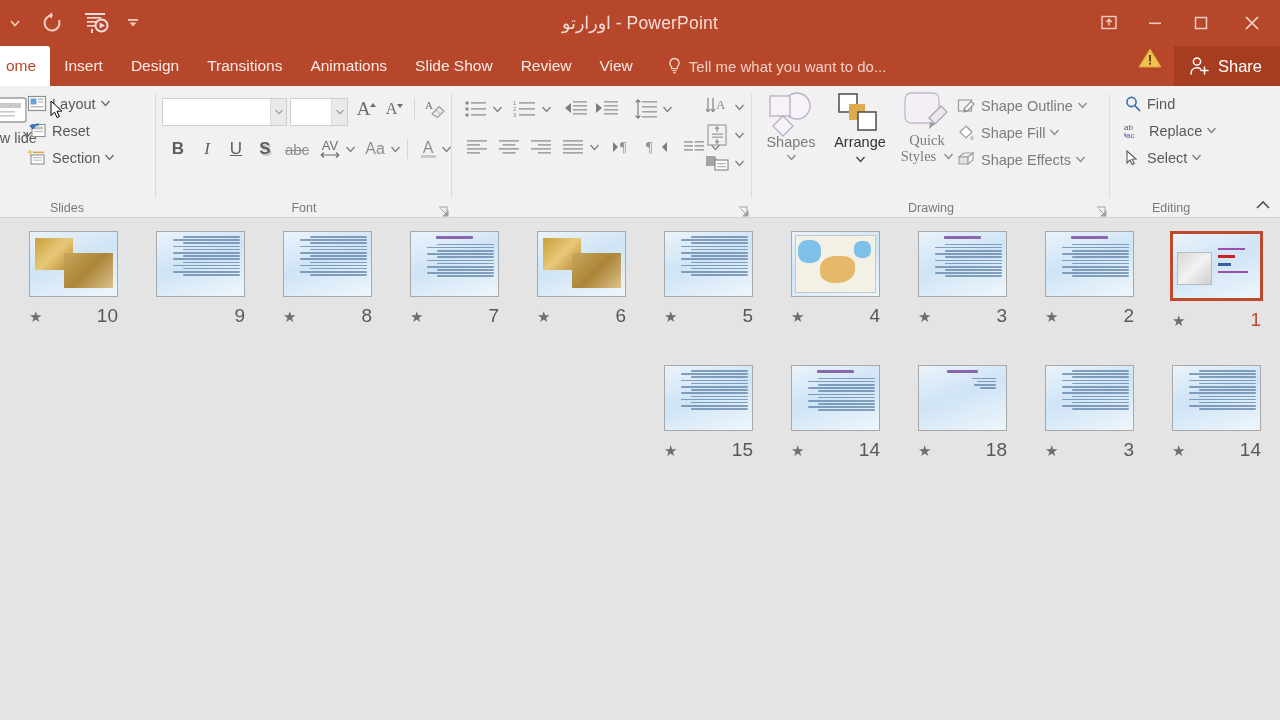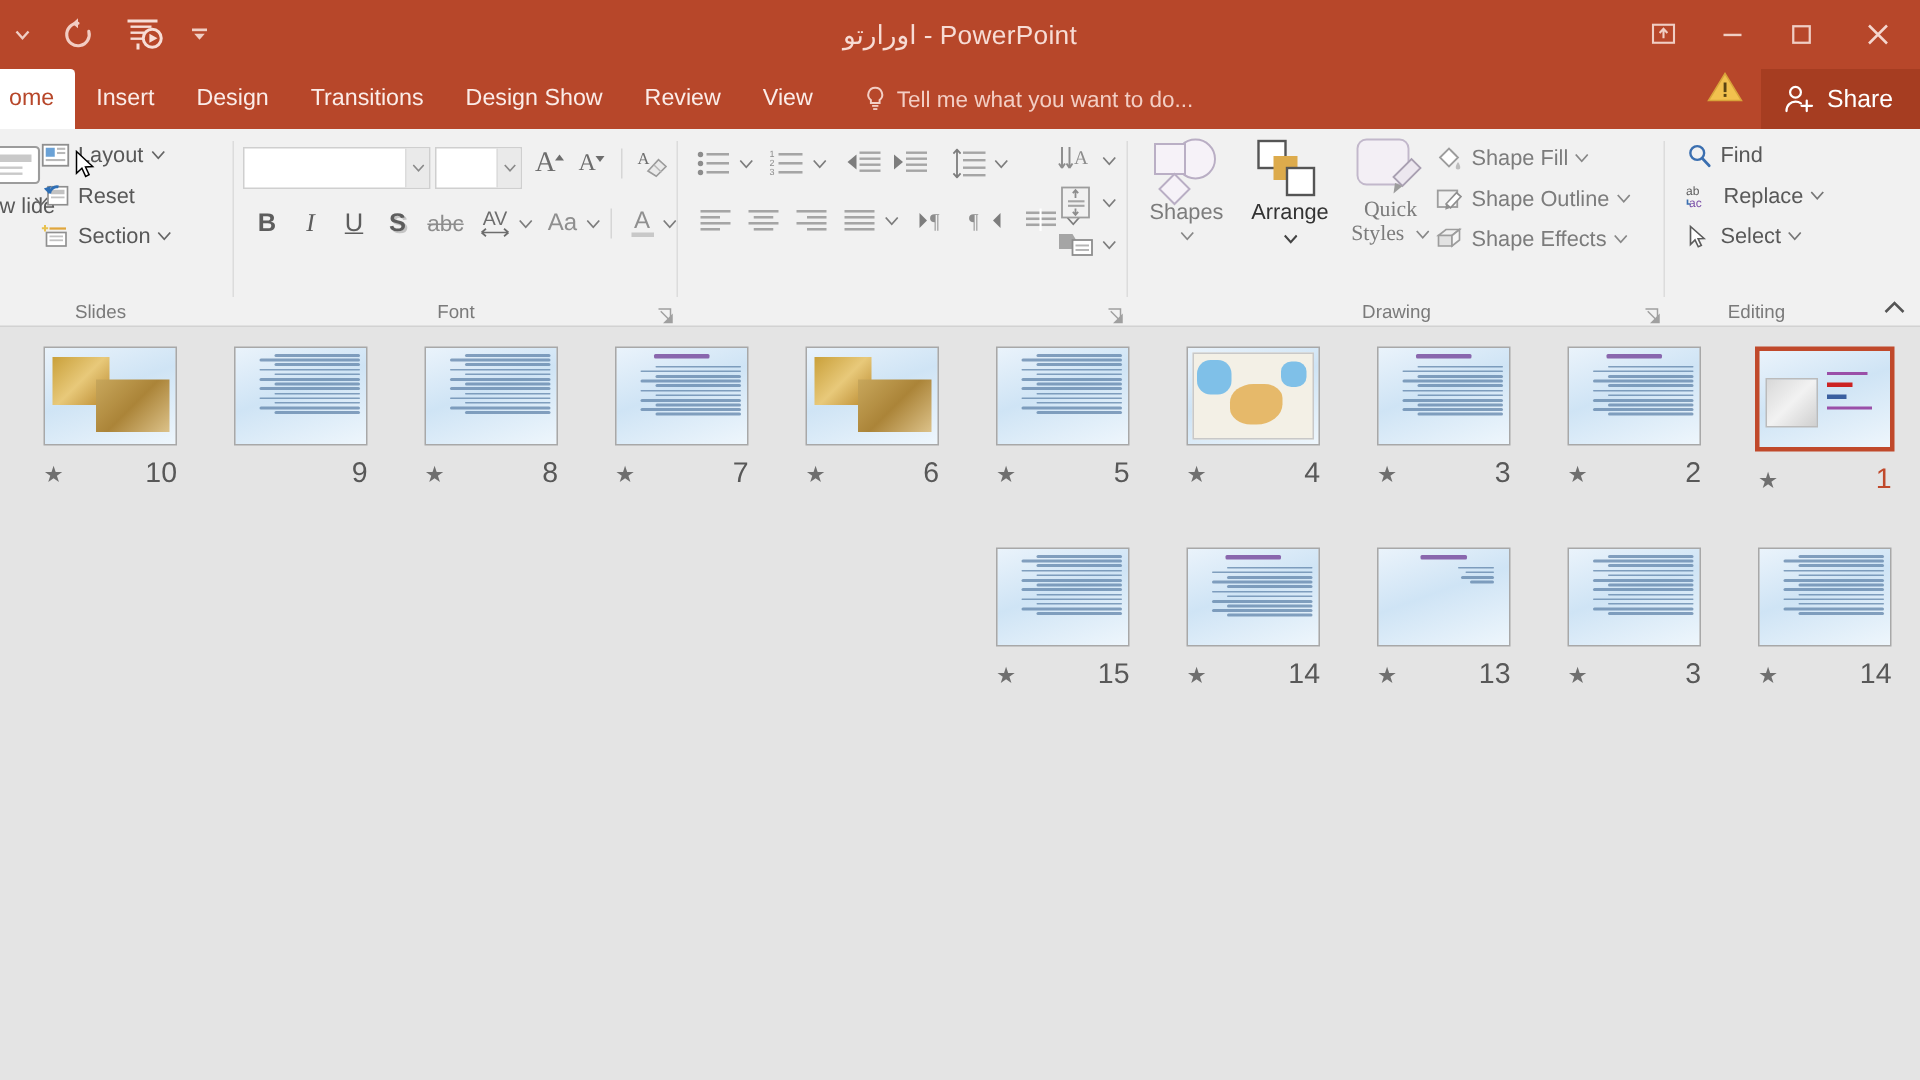--- a/index.html
+++ b/index.html
@@ -240,21 +240,24 @@
     <div class="tab">
       <span>Insert</span>
     </div>
     <div class="tab">
       <span>Design</span>
     </div>
     <div class="tab">
       <span>Transitions</span>
     </div>
     <div class="tab">
-      <span>Design Show</span>
+      <span>Animations</span>
+    </div>
+    <div class="tab">
+      <span>Slide Show</span>
     </div>
     <div class="tab">
       <span>Review</span>
     </div>
     <div class="tab">
       <span>View</span>
     </div>
 
     <div class="tellme">
       <svg width="15" height="18" viewBox="0 0 15 18">
@@ -687,36 +690,36 @@
               <svg width="9" height="7" viewBox="0 0 9 7">
                   <path d="M0.5 1 L4.5 5.5 L8.5 1" fill="none" stroke="#888" stroke-width="1.2"></path>
                 </svg>
             </div>
           </div>
         </div>
 
         <div style="position:absolute; left:200px; top:6px;">
           <div class="smallrow">
             <svg width="20" height="20" viewBox="0 0 20 20">
+              <rect x="2.5" y="4" width="13" height="11" fill="none" stroke="#9d9d9d" stroke-width="1.2"></rect>
+              <path d="M8 13 L15 5.5 L18 8 L11 15.5 Z" fill="#fff" stroke="#8f8f8f" stroke-width="1.1"></path>
+              <path d="M11 15.5 L7.5 16.8 L8 13 Z" fill="#8f8f8f"></path>
+            </svg>
+            <span class="lbl lbl-dim">Shape Outline</span>
+            <svg width="9" height="7" viewBox="0 0 9 7">
+                <path d="M0.5 1 L4.5 5.5 L8.5 1" fill="none" stroke="#888" stroke-width="1.2"></path>
+              </svg>
+          </div>
+          <div class="smallrow">
+            <svg width="20" height="20" viewBox="0 0 20 20">
               <path d="M4 9 L10 3 L16 9 L10 15 Z" fill="#fff" stroke="#9d9d9d" stroke-width="1.2"></path>
               <path d="M11 4 L15 8" stroke="#9d9d9d" stroke-width="1.1"></path>
               <path d="M16 12 c2 3 2 5 0 5 c-2 0 -2 -2 0 -5 z" fill="#bdbdbd"></path>
             </svg>
             <span class="lbl lbl-dim">Shape Fill</span>
-            <svg width="9" height="7" viewBox="0 0 9 7">
-                <path d="M0.5 1 L4.5 5.5 L8.5 1" fill="none" stroke="#888" stroke-width="1.2"></path>
-              </svg>
-          </div>
-          <div class="smallrow">
-            <svg width="20" height="20" viewBox="0 0 20 20">
-              <rect x="2.5" y="4" width="13" height="11" fill="none" stroke="#9d9d9d" stroke-width="1.2"></rect>
-              <path d="M8 13 L15 5.5 L18 8 L11 15.5 Z" fill="#fff" stroke="#8f8f8f" stroke-width="1.1"></path>
-              <path d="M11 15.5 L7.5 16.8 L8 13 Z" fill="#8f8f8f"></path>
-            </svg>
-            <span class="lbl lbl-dim">Shape Outline</span>
             <svg width="9" height="7" viewBox="0 0 9 7">
                 <path d="M0.5 1 L4.5 5.5 L8.5 1" fill="none" stroke="#888" stroke-width="1.2"></path>
               </svg>
           </div>
           <div class="smallrow">
             <svg width="20" height="20" viewBox="0 0 20 20">
               <path d="M3 7 L8 3 L17 3 L12 7 Z" fill="#f0f0f0" stroke="#9d9d9d" stroke-width="1.1"></path>
               <path d="M3 7 L12 7 L12 14 L3 14 Z" fill="#e2e2e2" stroke="#9d9d9d" stroke-width="1.1"></path>
               <path d="M12 7 L17 3 L17 10 L12 14 Z" fill="#f6f6f6" stroke="#9d9d9d" stroke-width="1.1"></path>
             </svg>
@@ -1017,21 +1020,21 @@
             <div class="tlines">
               <div class="thead" style="width:40%"></div>
               <div class="tln" style="width:30%;margin-right:6px;margin-left:auto"></div>
               <div class="tln" style="width:24%;margin-right:6px;margin-left:auto"></div>
               <div class="tln" style="width:28%;margin-right:6px;margin-left:auto"></div>
               <div class="tln" style="width:20%;margin-right:6px;margin-left:auto"></div>
             </div>
           </div>
           <div class="meta">
             <span class="star">★</span>
-            <span class="num">13</span>
+            <span class="num">18</span>
           </div>
         </div>
         <div class="scell">
           <div class="thumb">
             <div class="tlines">
               <div class="thead" style="width:46%"></div>
               <div class="tln" style="width:72%; margin-left:auto"></div>
               <div class="tln" style="width:85%; margin-left:auto"></div>
               <div class="tln" style="width:72%; margin-left:auto"></div>
               <div class="tln" style="width:85%; margin-left:auto"></div>

